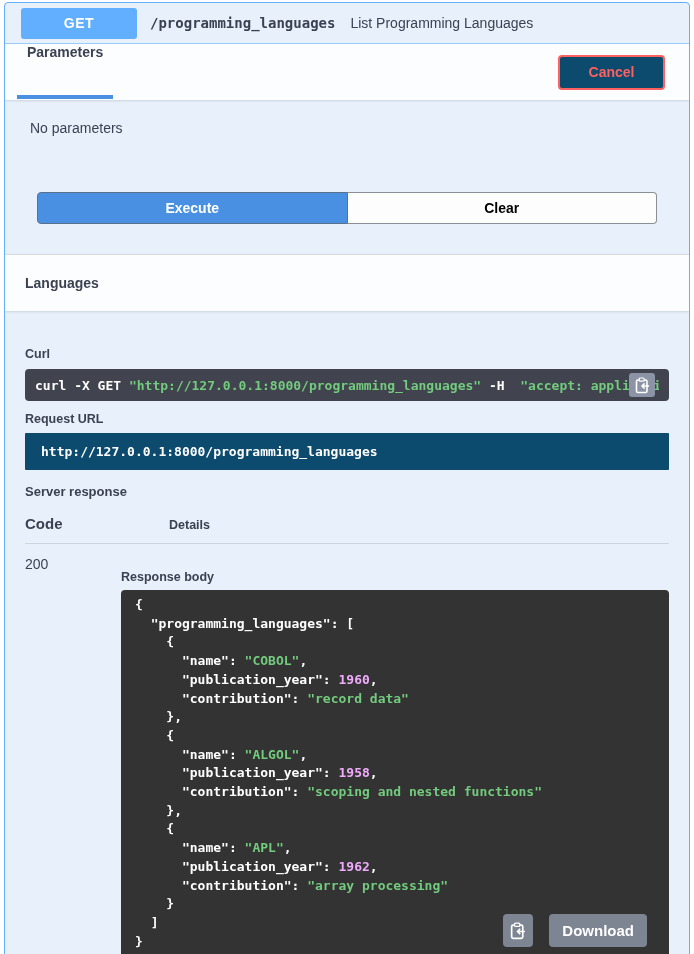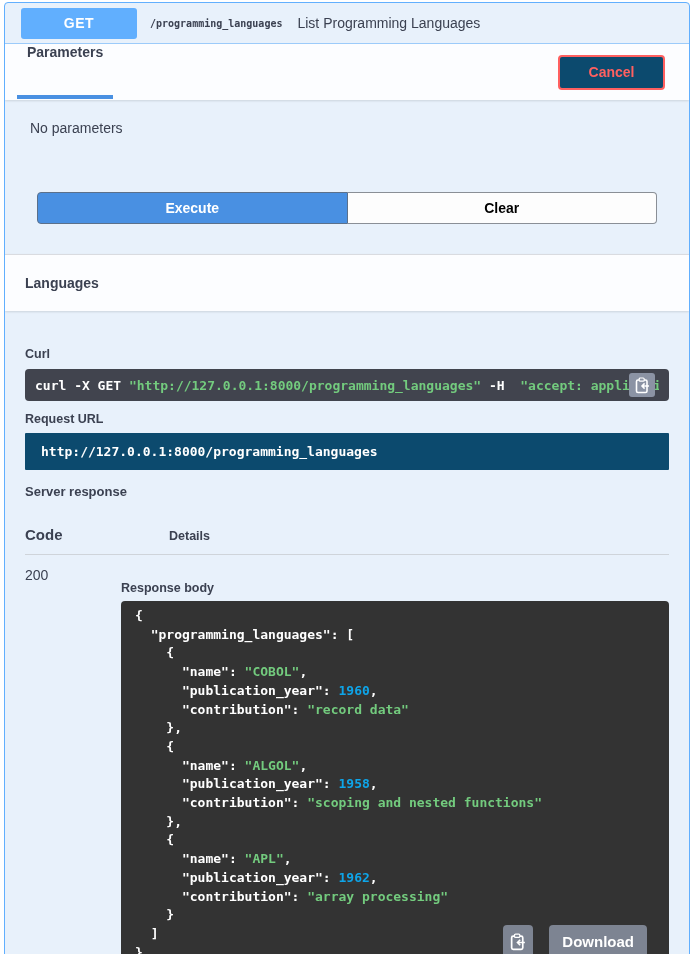--- a/index.html
+++ b/index.html
@@ -15,21 +15,21 @@
   .opblock-summary {
     height: 41px; display: flex; align-items: center; padding: 0 16px;
     border-bottom: 1px solid rgba(97,175,254,.55); cursor: pointer;
   }
   .method-badge {
     background: #61affe; color: #fff; font-weight: bold; font-size: 14px;
     width: 116px; height: 31px; line-height: 31px; text-align: center;
     border-radius: 3px; letter-spacing: .5px; flex: 0 0 auto;
   }
   .op-path {
-    font-family: "DejaVu Sans Mono", monospace; font-weight: bold; font-size: 10px;
+    font-family: "DejaVu Sans Mono", monospace; font-weight: bold; font-size: 14px;
     margin-left: 13px; color: #3b4151;
   }
   .op-summary-text { font-size: 14px; margin-left: 15px; color: #3b4151; }
 
   
   .section-header {
     height: 56px; background: rgba(255,255,255,.85);
     display: flex; align-items: center; padding: 0 24px 0 12px;
     box-shadow: 0 1px 2px rgba(0,0,0,.12); position: relative;
   }
@@ -87,39 +87,39 @@
   .url-label { margin: 11px 0 7px; }
   .url-bar {
     height: 37px; background: #0c4a6e; border-radius: 1px;
     display: flex; align-items: center; padding: 0 16px;
   }
 
   .server-response-label { margin-top: 14px; font-size: 13px; }
 
   .resp-table { margin-top: 16px; }
   .resp-head { display: flex; align-items: baseline; }
-  .col-code-h { width: 96px; font-size: 15px; font-weight: bold; margin-top: 11px; }
+  .col-code-h { width: 96px; font-size: 15px; font-weight: bold; }
   .col-details-h { font-size: 12.5px; font-weight: bold; padding-left: 48px; }
   .resp-divider { height: 1px; background: #cfd4da; margin-top: 11px; }
   .resp-row { display: flex; margin-top: 12px; }
   .col-code { width: 96px; font-size: 14px; }
   .col-details { flex: 1; min-width: 0; }
   .response-body-label { margin: 14px 0 6px; }
 
   .highlight {
     position: relative; background: #333333; border-radius: 4px;
     padding: 6px 14px; overflow: hidden; min-height: 367px;
   }
   .highlight pre {
     font-family: "DejaVu Sans Mono", monospace; font-size: 13px; line-height: 18.7px;
     font-weight: 600; color: #fff; white-space: pre;
   }
   .tok-key { color: #ffffff; }
   .tok-str { color: #73cb7e; }
-  .tok-num { color: #0ea5e9; }
+  .tok-num { color: #f0abfc; }
 
   .code-controls {
     position: absolute; right: 22px; bottom: 10px;
     display: flex; gap: 16px; align-items: center;
   }
   .copy-chip-lg {
     width: 30px; height: 33px; background: #7d8492; border: none; border-radius: 4px;
     cursor: pointer; display: flex; align-items: center; justify-content: center;
   }
   .download-btn {

